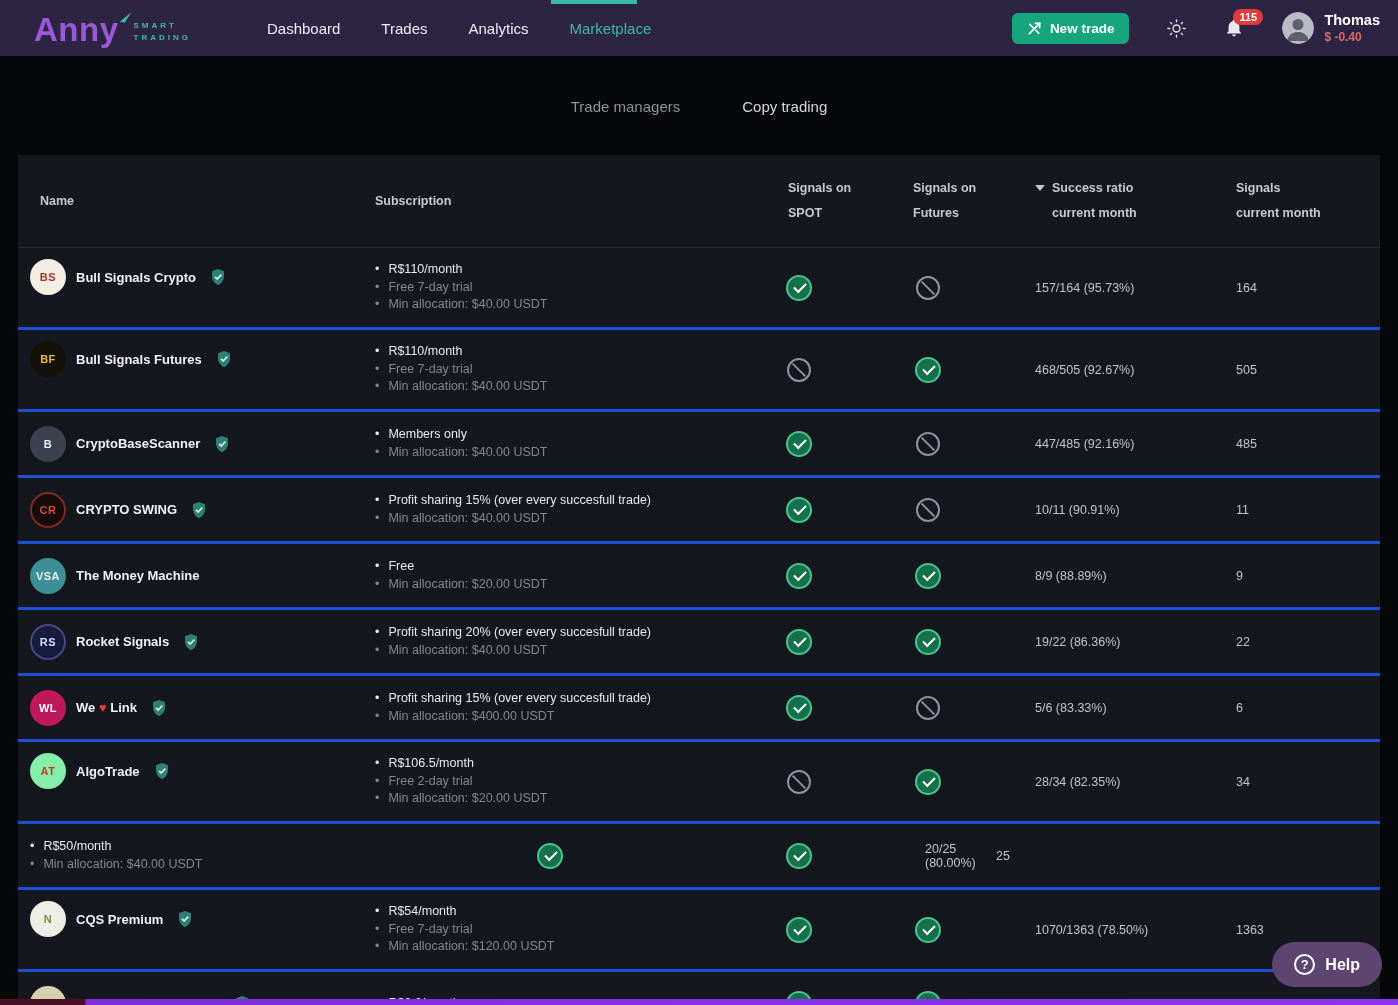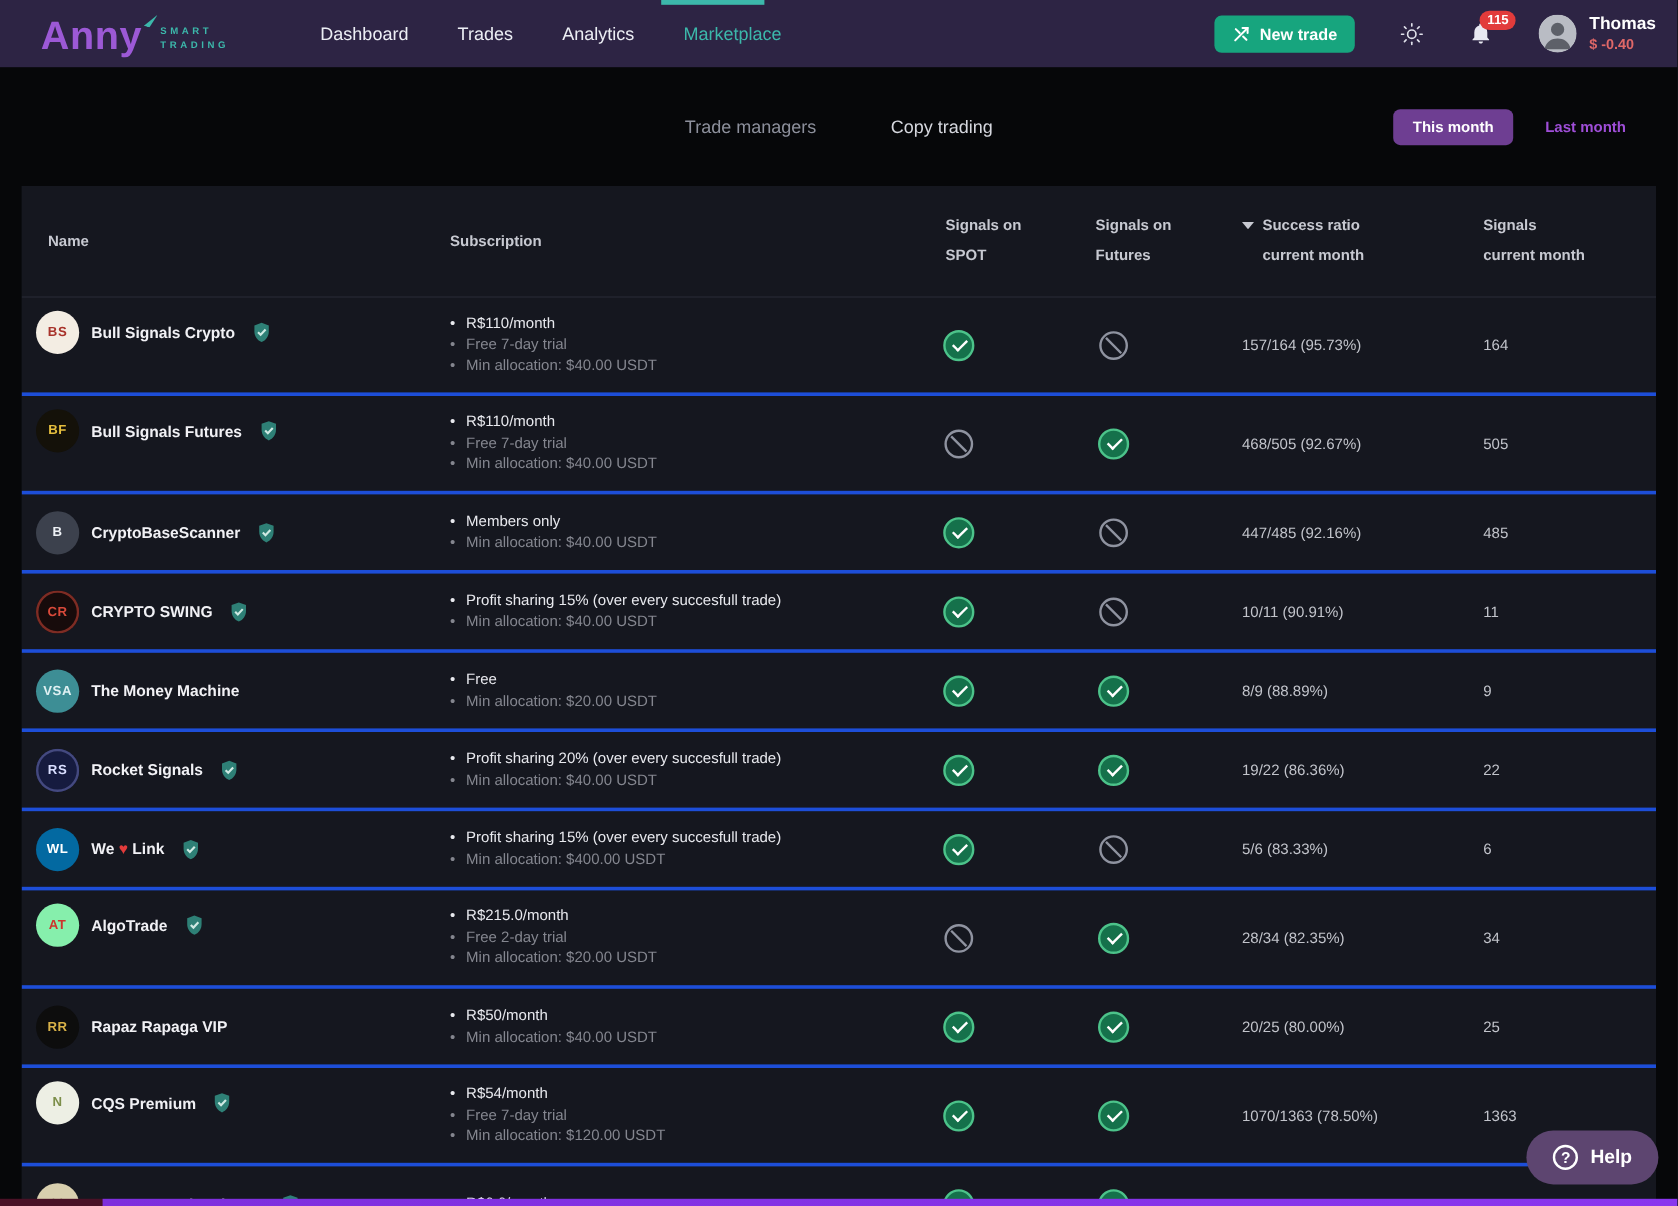--- a/index.html
+++ b/index.html
@@ -150,24 +150,20 @@
       </span>
     </div>
   </div>
 </div>
 
 <div class="toolbar">
   <div class="tabs">
     <span class="tab">Trade managers</span>
     <span class="tab bright">Copy trading</span>
   </div>
-  <div class="period">
-    <button class="btn-this-month">This month</button>
-    <span class="link-last-month">Last month</span>
-  </div>
 </div>
 
 <div class="table">
   <div class="thead">
     <div class="cell th-name">Name</div>
     <div class="cell th-sub">Subscription</div>
     <div class="cell th-spot">
       <div>Signals on</div>
       <div>SPOT</div>
     </div>
@@ -329,21 +325,21 @@
         </div>
     <div class="cell icon-cell">
           <span class="availability icon-check"></span>
         </div>
     <div class="cell ratio-cell">19/22 (86.36%)</div>
     <div class="cell signals-cell">22</div>
   </div>
 
   <div class="row" style="height: 66px;">
     <div class="cell name-cell">
-      <div class="group-avatar" style="background: #0369a1; color: rgb(255, 255, 255);">WL</div>
+      <div class="group-avatar" style="background: #be185d; color: rgb(255, 255, 255);">WL</div>
       <span class="group-name">We <span class="heart">♥</span> Link</span>
       <svg class="verified" width="18" height="18" viewBox="0 0 18 18">
         <path d="M9 1 L15 3.2 V8 C15 12.3 12.5 15.6 9 17 C5.5 15.6 3 12.3 3 8 V3.2 Z" fill="#2e8076"></path>
         <path d="M6 8.8 L8.2 11 L12.3 6.6" stroke="#cfe9e3" stroke-width="1.8" fill="none"></path>
       </svg>
     </div>
     <div class="cell sub-cell">
           <ul>
             <li class="sub-line primary">Profit sharing 15% (over every succesfull trade)</li>
             <li class="sub-line">Min allocation: $400.00 USDT</li>
@@ -363,41 +359,36 @@
     <div class="cell name-cell">
       <div class="group-avatar" style="background: #86efac; color: rgb(205, 52, 44);">AT</div>
       <span class="group-name">AlgoTrade</span>
       <svg class="verified" width="18" height="18" viewBox="0 0 18 18">
         <path d="M9 1 L15 3.2 V8 C15 12.3 12.5 15.6 9 17 C5.5 15.6 3 12.3 3 8 V3.2 Z" fill="#2e8076"></path>
         <path d="M6 8.8 L8.2 11 L12.3 6.6" stroke="#cfe9e3" stroke-width="1.8" fill="none"></path>
       </svg>
     </div>
     <div class="cell sub-cell">
           <ul>
-            <li class="sub-line primary">R$215.0/month</li>
+            <li class="sub-line primary">R$106.5/month</li>
             <li class="sub-line">Free 2-day trial</li>
             <li class="sub-line">Min allocation: $20.00 USDT</li>
           </ul>
         </div>
     <div class="cell icon-cell">
           <span class="availability icon-ban"></span>
         </div>
     <div class="cell icon-cell">
           <span class="availability icon-check"></span>
         </div>
     <div class="cell ratio-cell">28/34 (82.35%)</div>
     <div class="cell signals-cell">34</div>
   </div>
 
   <div class="row" style="height: 66px;">
-    <div class="cell name-cell">
-      <div class="group-avatar" style="background: rgb(13, 13, 13); color: rgb(215, 177, 72);">RR</div>
-      <span class="group-name">Rapaz Rapaga VIP</span>
-
-    </div>
     <div class="cell sub-cell">
           <ul>
             <li class="sub-line primary">R$50/month</li>
             <li class="sub-line">Min allocation: $40.00 USDT</li>
           </ul>
         </div>
     <div class="cell icon-cell">
           <span class="availability icon-check"></span>
         </div>
     <div class="cell icon-cell">

